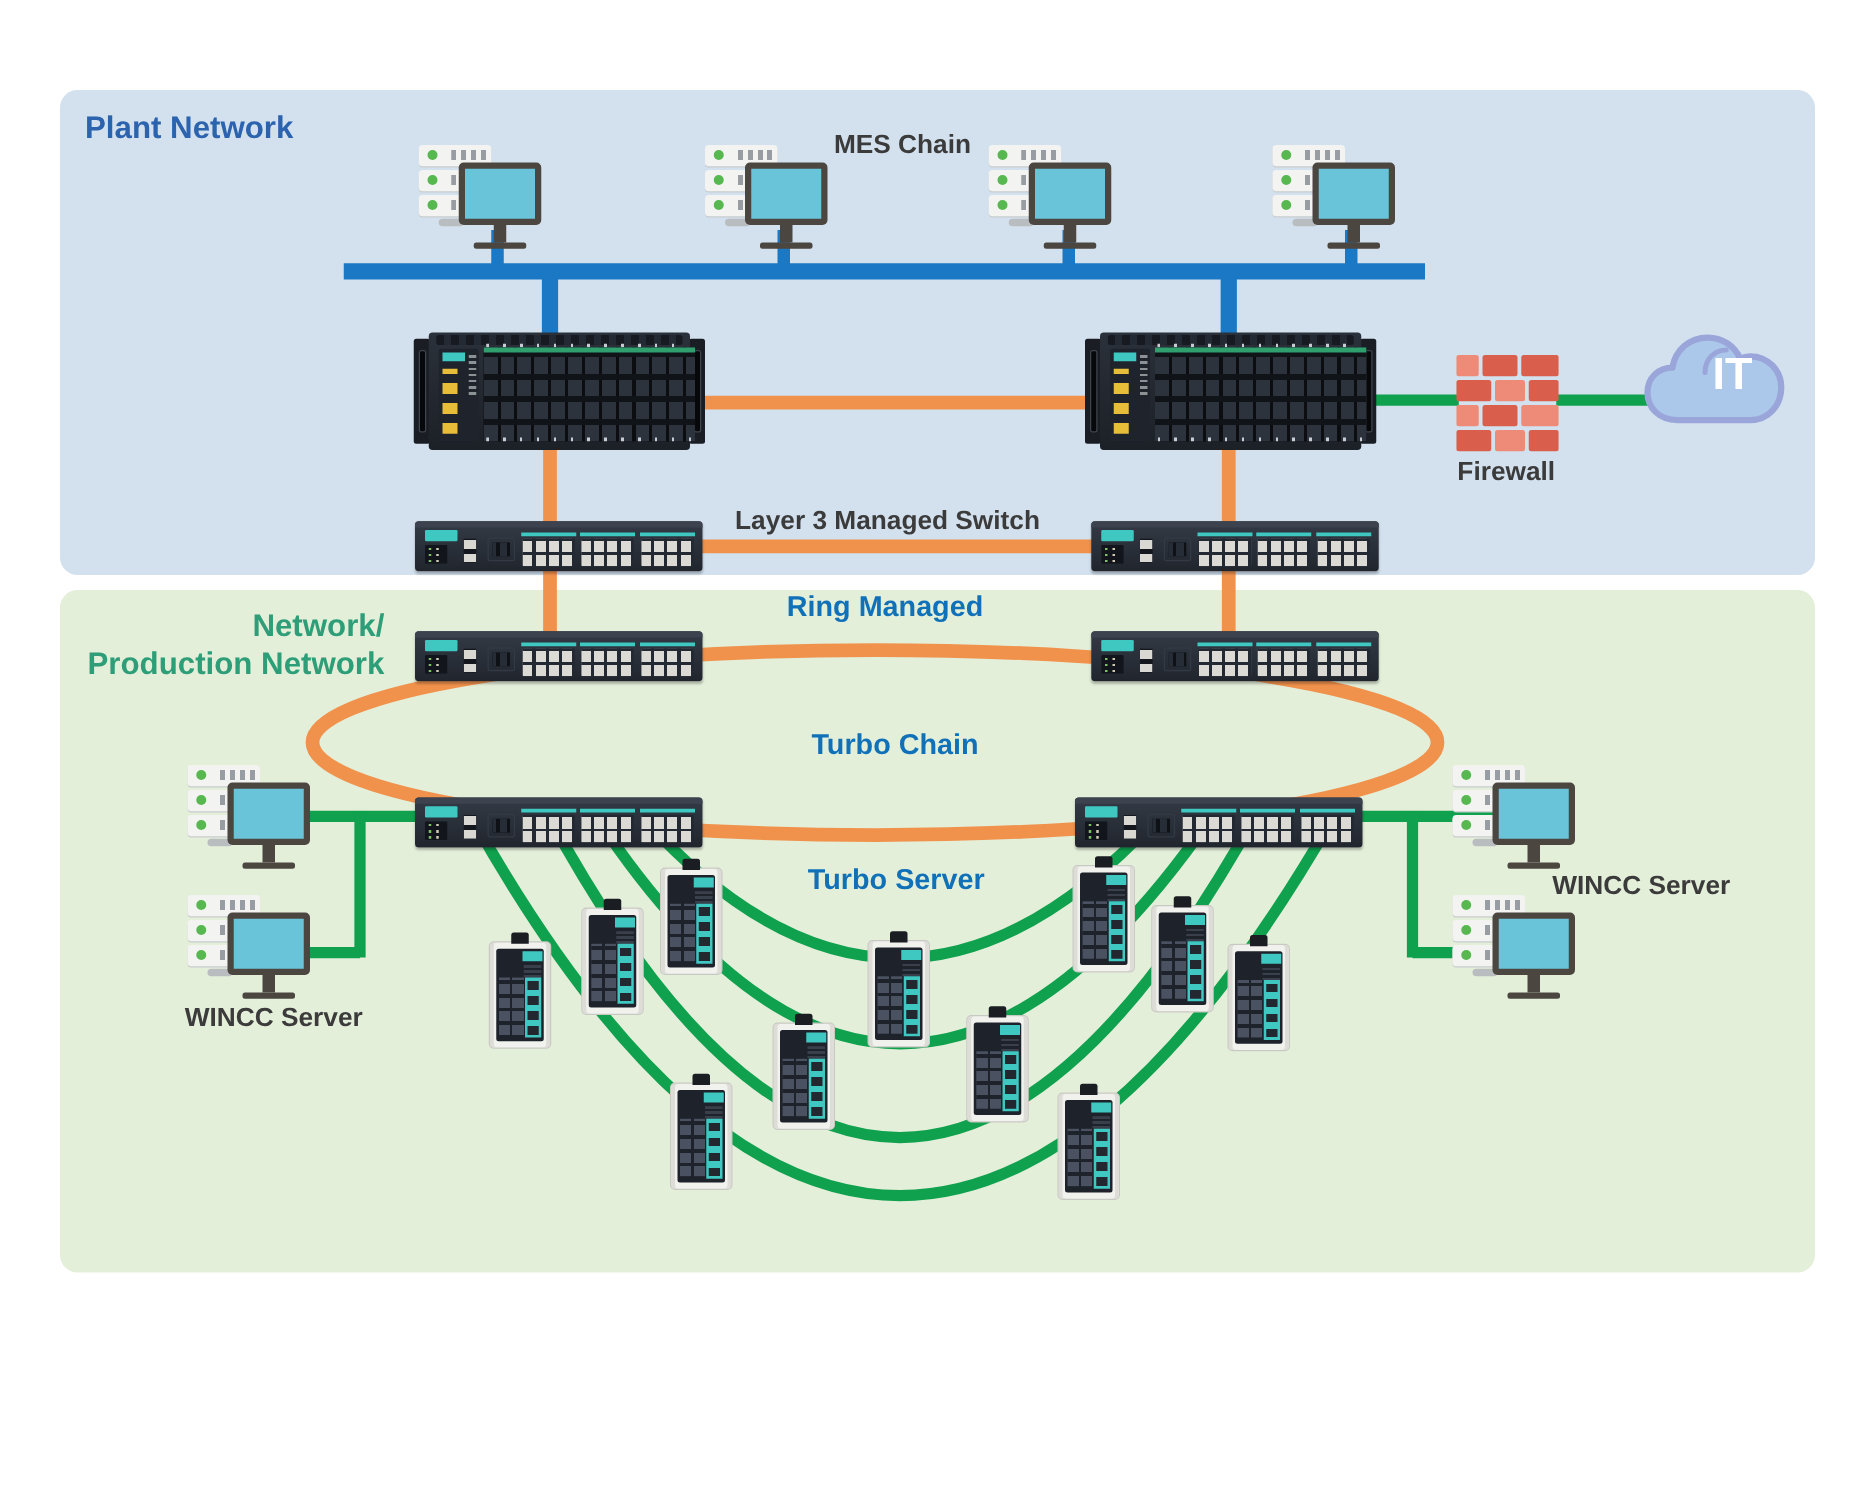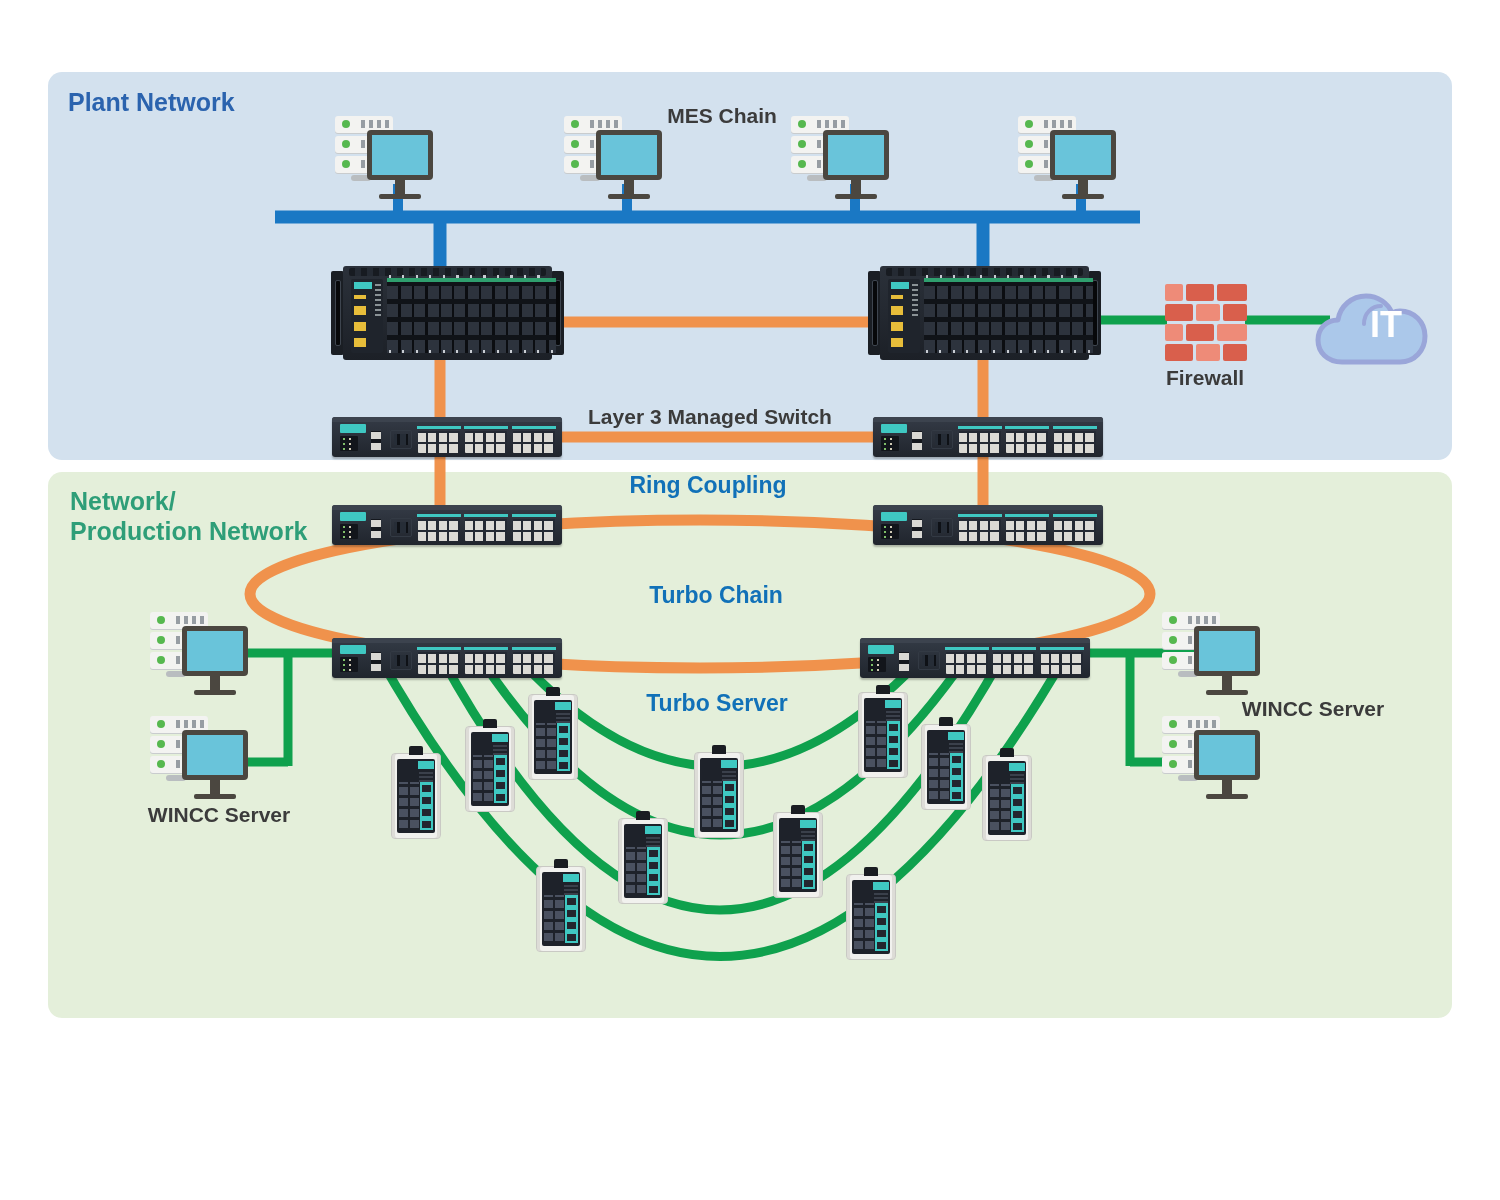--- a/index.html
+++ b/index.html
@@ -11,21 +11,21 @@
     --cloud-fill:#abc8ea; --cloud-stroke:#9aa6d9; --led-green:#56b84f;
   }
   html,body{margin:0;padding:0;background:#ffffff;}
   #stage{position:relative;width:1500px;height:1200px;background:#ffffff;overflow:hidden;
          font-family:"Liberation Sans", sans-serif;}
   .panel{position:absolute;border-radius:14px;}
   #panel-plant{left:48px;top:72px;width:1404px;height:388px;background:var(--panel-blue);}
   #panel-machine{left:48px;top:472px;width:1404px;height:546px;background:var(--panel-green);}
   #wires{position:absolute;left:0;top:0;z-index:2;}
   .dev{position:absolute;z-index:3;}
-  .lbl{position:absolute;z-index:4;white-space:nowrap;font-weight:bold;}
+  .lbl{position:absolute;z-index:4;white-space:nowrap;font-weight:bold;text-align:right;}
   .lbl.center{transform:translateX(-50%);}
   .region-title{font-size:25px;color:var(--title-blue);}
   .region-title.green{color:var(--title-green);line-height:30px;}
   .dark-lbl{font-size:21px;color:var(--text-dark);}
   .blue-lbl{font-size:23px;color:var(--label-blue);}
 
   
   .ws{width:106px;height:88px;}
   .srv{position:absolute;left:0;width:58px;height:17px;background:#f3f3f1;border-radius:3px;
        box-shadow:0 1px 0 #c9ccce;}
@@ -400,35 +400,35 @@
         <rect x="0" y="40" width="18" height="17" rx="2" style="fill:var(--brick-salmon)"></rect>
         <rect x="21" y="40" width="28" height="17" rx="2" style="fill:var(--brick-red)"></rect>
         <rect x="52" y="40" width="30" height="17" rx="2" style="fill:var(--brick-salmon)"></rect>
         <rect x="0" y="60" width="28" height="17" rx="2" style="fill:var(--brick-red)"></rect>
         <rect x="31" y="60" width="24" height="17" rx="2" style="fill:var(--brick-salmon)"></rect>
         <rect x="58" y="60" width="24" height="17" rx="2" style="fill:var(--brick-red)"></rect>
       </g>
     </svg>
   </div>
 
-  <div class="dev cloud" style="left:1312px;top:280px">
+  <div class="dev cloud" style="left:1312px;top:254px">
     <svg width="120" height="92" viewBox="0 0 120 92">
       <path d="M 30 82 C 15 82 6 72 6 60 C 6 48 15 40 26 40 C 28 26 40 16 54 16 C 66 16 76 23 80 33 C 82 32 85 31 88 31 C 102 31 113 42 113 56 C 113 70 103 82 88 82 Z" style="fill:var(--cloud-fill);stroke:var(--cloud-stroke)" stroke-width="5" stroke-linejoin="round"></path>
       <path d="M 52 44 C 52 33 60 26 69 26" fill="none" style="stroke:var(--cloud-stroke)" stroke-width="4" stroke-linecap="round"></path>
     </svg>
     <span class="cloud-it">IT</span>
   </div>
 
   <div class="lbl region-title" style="left:68px;top:88px">Plant Network</div>
   <div class="lbl region-title green" style="left:70px;top:486px">
     <div>Network/</div>
     <div>Production Network</div>
   </div>
   <div class="lbl dark-lbl center" style="left:722px;top:104px">MES Chain</div>
   <div class="lbl dark-lbl center" style="left:710px;top:405px">Layer 3 Managed Switch</div>
   <div class="lbl dark-lbl center" style="left:1205px;top:366px">Firewall</div>
-  <div class="lbl blue-lbl center" style="left:708px;top:472px">Ring Coupling</div>
+  <div class="lbl blue-lbl center" style="left:708px;top:472px">Ring Managed</div>
   <div class="lbl blue-lbl center" style="left:716px;top:582px">Turbo Chain</div>
   <div class="lbl blue-lbl center" style="left:717px;top:690px">Turbo Server</div>
   <div class="lbl dark-lbl center" style="left:219px;top:803px">WINCC Server</div>
   <div class="lbl dark-lbl center" style="left:1313px;top:697px">WINCC Server</div>
 
 </div>
 
 </body></html>

